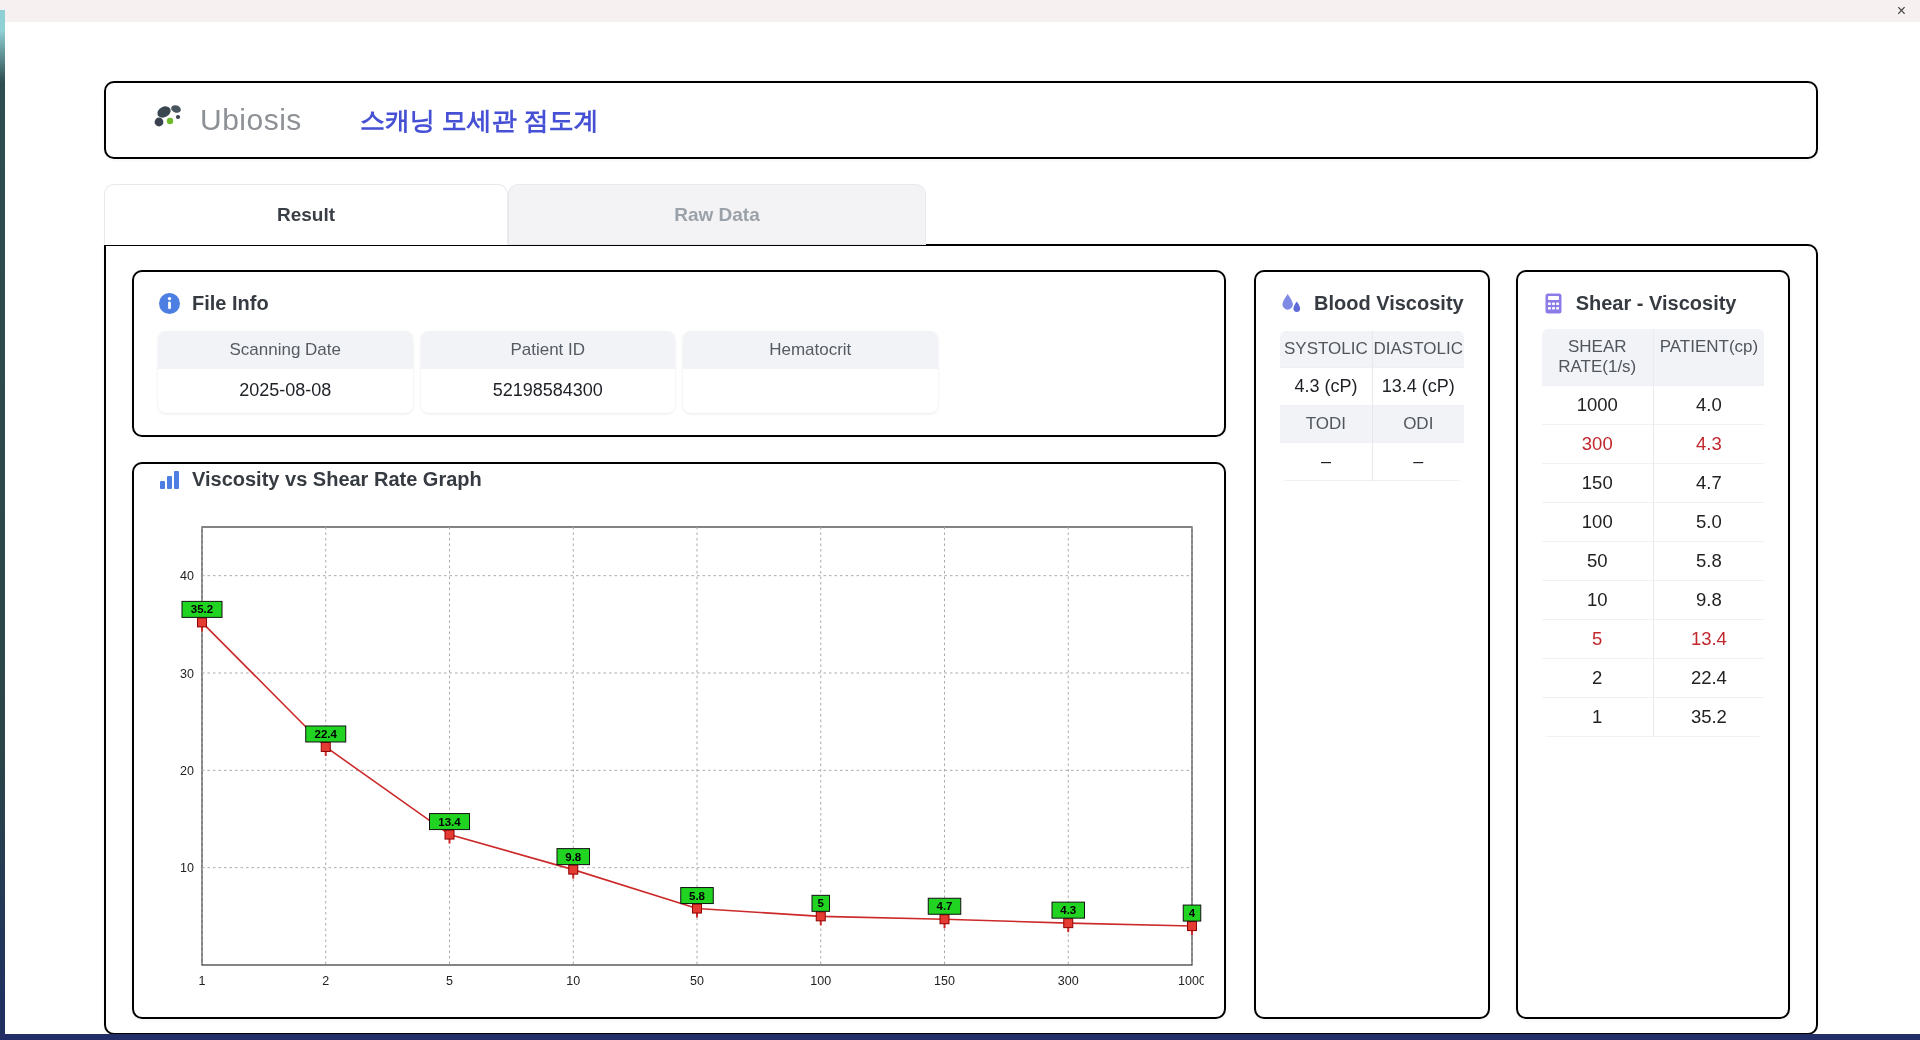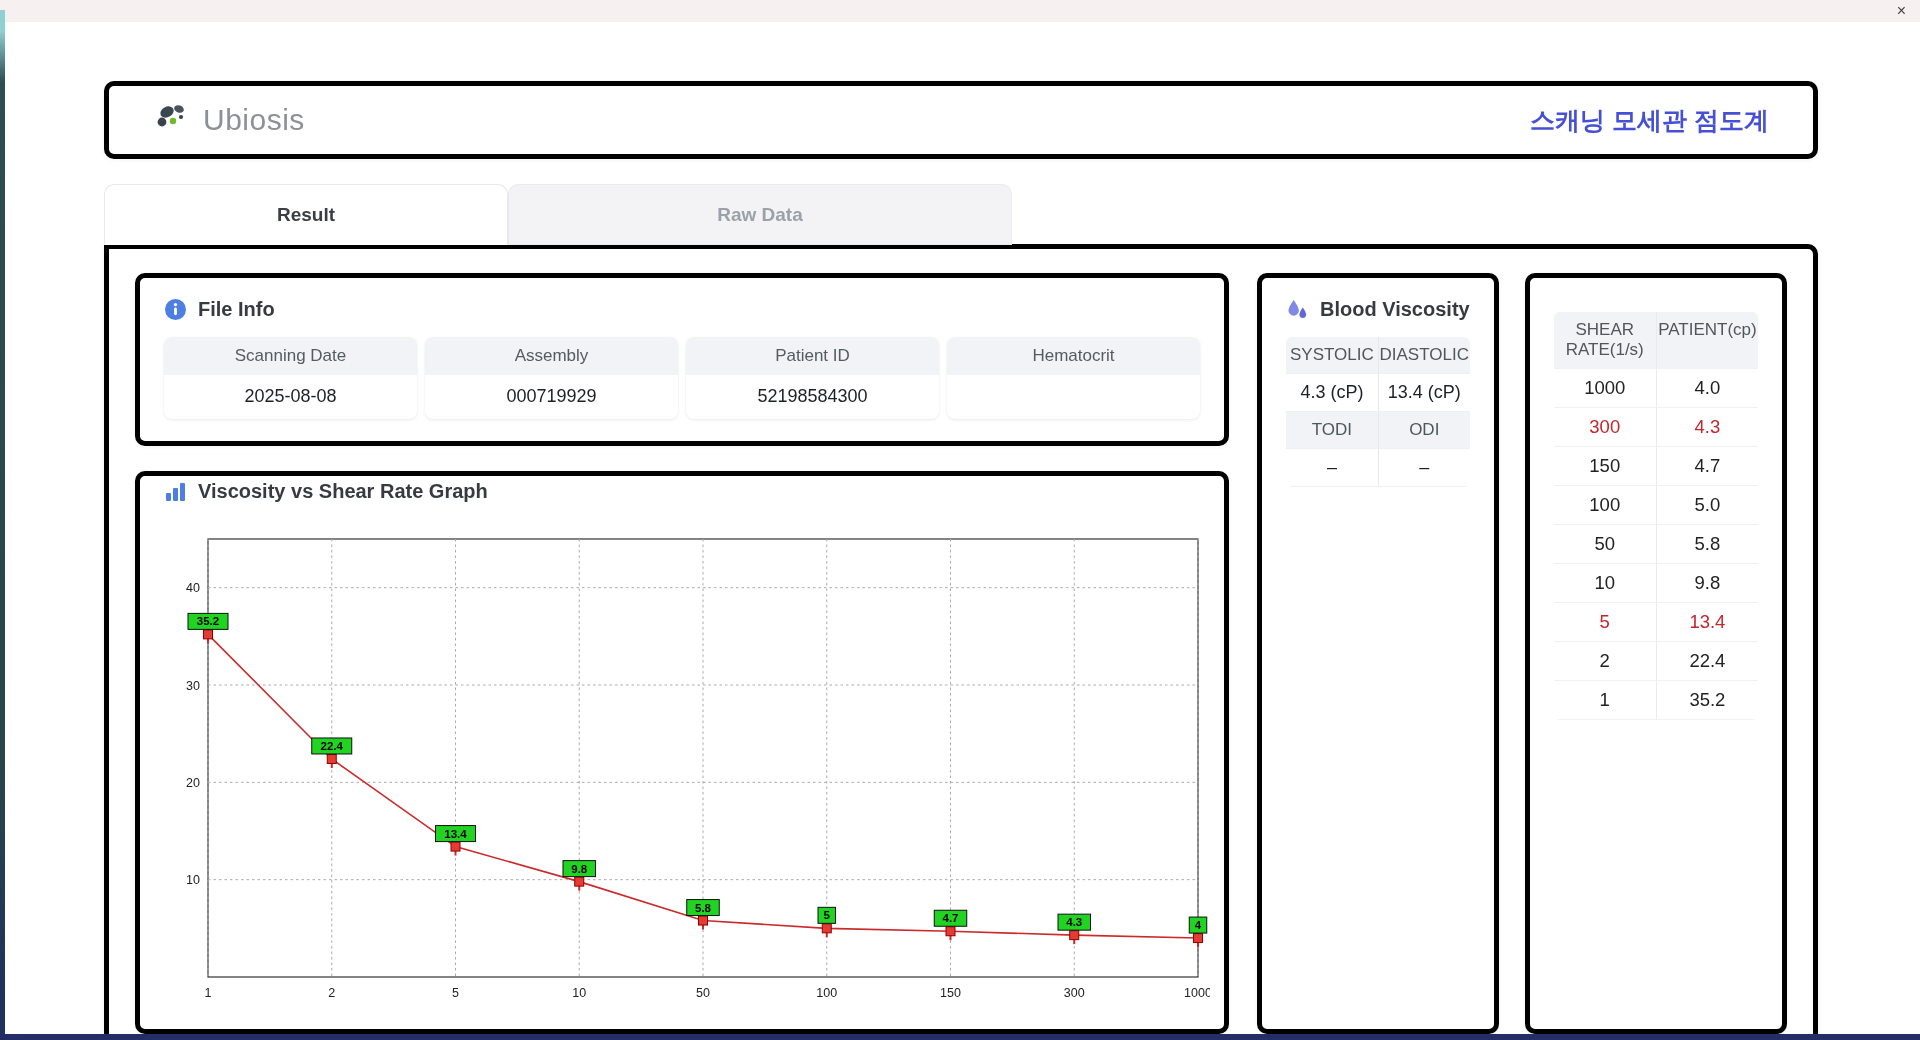--- a/index.html
+++ b/index.html
@@ -11,34 +11,34 @@
   }
   
   .titlebar { position: absolute; top: 0; left: 0; right: 0; height: 22px; background: #f6f0f0; z-index: 8; }
   .close-btn { position: absolute; right: 14px; top: 3px; font-size: 16px; color: #444; line-height: 16px; cursor: default; }
   .frame-left { position: absolute; left: 0; top: 10px; bottom: 0; width: 5px; z-index: 9;
     background: linear-gradient(180deg, #8fd0d4 0%, #8fd0d4 2%, #2e4d50 7%, #2b4548 72%, #20315f 96%, #20315f 100%); }
   .frame-bottom { position: absolute; left: 0; bottom: 0; right: 0; height: 6px; background: #232e66; z-index: 9; }
 
   .app { position: absolute; left: 104px; top: 81px; width: 1714px; }
 
-  .card { background: #fff; border: 5px solid #000000; border-radius: 10px; box-shadow: 0 1px 4px rgba(40,40,80,0.05); justify-content: space-between; }
+  .card { background: #fff; border: 2px solid #000000; border-radius: 10px; box-shadow: 0 1px 4px rgba(40,40,80,0.05); }
 
   
   .header-card { height: 78px; display: flex; align-items: center; padding: 0 44px; gap: 58px; }
   .logo { display: flex; align-items: center; gap: 6px; }
   .logo-text { font-size: 30px; color: #8d9196; font-weight: 500; letter-spacing: 0.5px; }
   .app-title { font-size: 25px; font-weight: 700; color: #4650d4; }
 
   
   .tabs-row { display: flex; margin-top: 25px; margin-bottom: -1px; position: relative; z-index: 2; }
   .tab { height: 61px; display: flex; align-items: center; justify-content: center;
          font-size: 19px; font-weight: 700; border-radius: 10px 10px 0 0; cursor: pointer; }
   .tab.active { width: 404px; background: #fff; border: 1px solid #e7e8ec; border-bottom: 1px solid #fff; color: #3a3f46; }
-  .tab.inactive { width: 504px; background: #f3f3f6; border: 1px solid #e9eaee; border-bottom: 1px solid #e7e8ec; color: #9ba1a8; }
+  .tab.inactive { width: 418px; background: #f3f3f6; border: 1px solid #e9eaee; border-bottom: 1px solid #e7e8ec; color: #9ba1a8; }
 
   
   .content-card { position: relative; z-index: 1; border-radius: 0 10px 10px 10px; min-height: 778px;
                   padding: 24px 26px 14px; display: flex; gap: 28px; }
   .col-left { width: 1094px; display: flex; flex-direction: column; gap: 25px; }
   .col-right { width: 540px; display: flex; flex-direction: row; gap: 26px; }
 
   .section-title { display: flex; align-items: center; gap: 11px; font-size: 20px; font-weight: 700; color: #363b42; }
   .section-title .icon { width: 23px; height: 23px; flex: 0 0 auto; }
 
@@ -111,24 +111,20 @@
             <circle cx="11.5" cy="11.5" r="10.5" fill="#4d7fe3"></circle>
             <circle cx="11.5" cy="6.6" r="1.7" fill="#fff"></circle>
             <rect x="10.1" y="9.6" width="2.8" height="7.6" rx="1.4" fill="#fff"></rect>
           </svg>
           <span>File Info</span>
         </div>
         <div class="fields">
           <div class="field">
             <div class="field-label">Scanning Date</div>
             <div class="field-value">2025-08-08</div>
-          </div>
-          <div class="field">
-            <div class="field-label">Assembly</div>
-            <div class="field-value">000719929</div>
           </div>
           <div class="field">
             <div class="field-label">Patient ID</div>
             <div class="field-value">52198584300</div>
           </div>
           <div class="field">
             <div class="field-label">Hematocrit</div>
             <div class="field-value"></div>
           </div>
         </div>
@@ -231,20 +227,33 @@
           <div class="bv-val">4.3 (cP)</div>
           <div class="bv-val">13.4 (cP)</div>
           <div class="bv-head">TODI</div>
           <div class="bv-head">ODI</div>
           <div class="bv-val">–</div>
           <div class="bv-val">–</div>
         </div>
       </div>
 
       <div class="card shear-card">
+        <div class="section-title">
+          <svg class="icon" viewBox="0 0 23 23">
+            <rect x="3.5" y="1.5" width="16" height="20" rx="2.5" fill="#8b7ce8"></rect>
+            <rect x="6" y="4" width="11" height="4" rx="1" fill="#fff"></rect>
+            <rect x="6" y="10.5" width="2.8" height="2.6" rx="0.7" fill="#fff"></rect>
+            <rect x="10.1" y="10.5" width="2.8" height="2.6" rx="0.7" fill="#fff"></rect>
+            <rect x="14.2" y="10.5" width="2.8" height="2.6" rx="0.7" fill="#fff"></rect>
+            <rect x="6" y="15" width="2.8" height="2.6" rx="0.7" fill="#fff"></rect>
+            <rect x="10.1" y="15" width="2.8" height="2.6" rx="0.7" fill="#fff"></rect>
+            <rect x="14.2" y="15" width="2.8" height="2.6" rx="0.7" fill="#fff"></rect>
+          </svg>
+          <span>Shear - Viscosity</span>
+        </div>
         <div class="sv-table">
           <div class="sv-row head">
             <div>SHEAR RATE(1/s)</div>
             <div>PATIENT(cp)</div>
           </div>
           <div id="sv-rows">
               <div class="sv-row">
                 <div>1000</div>
                 <div>4.0</div>
               </div>

